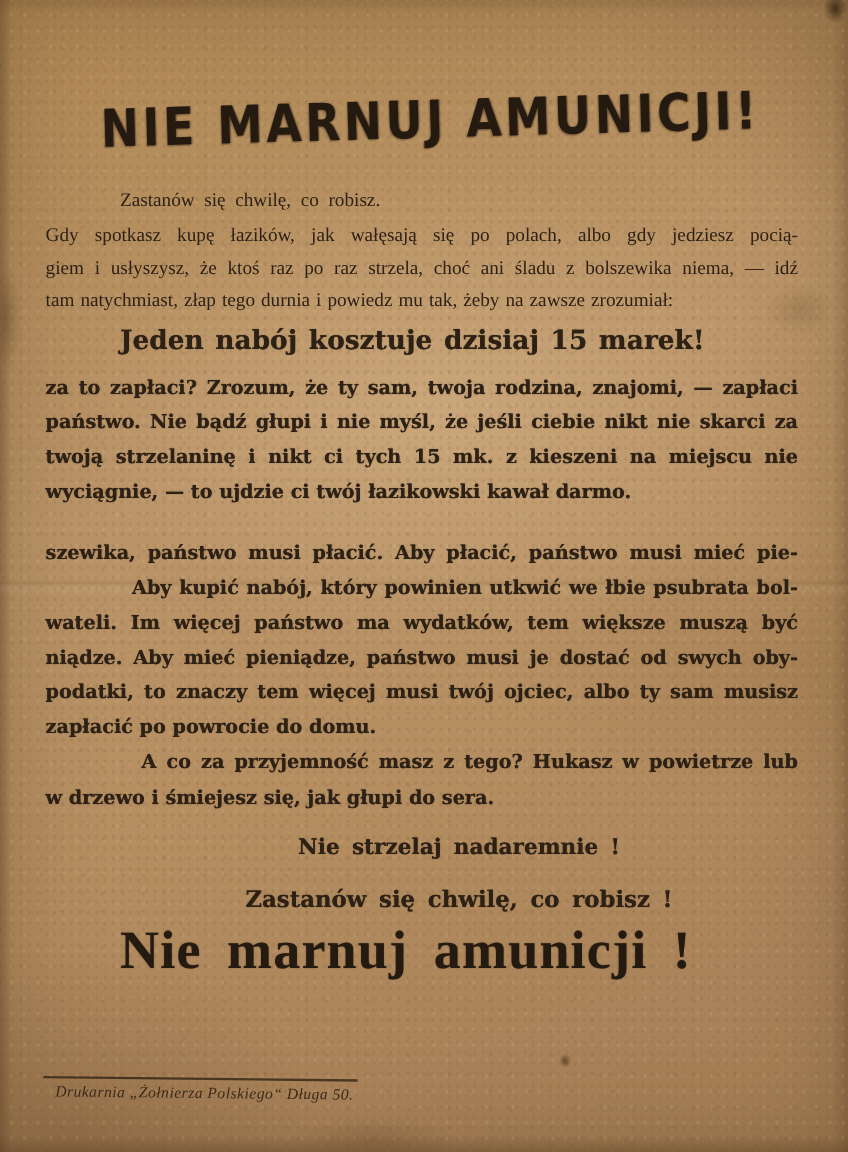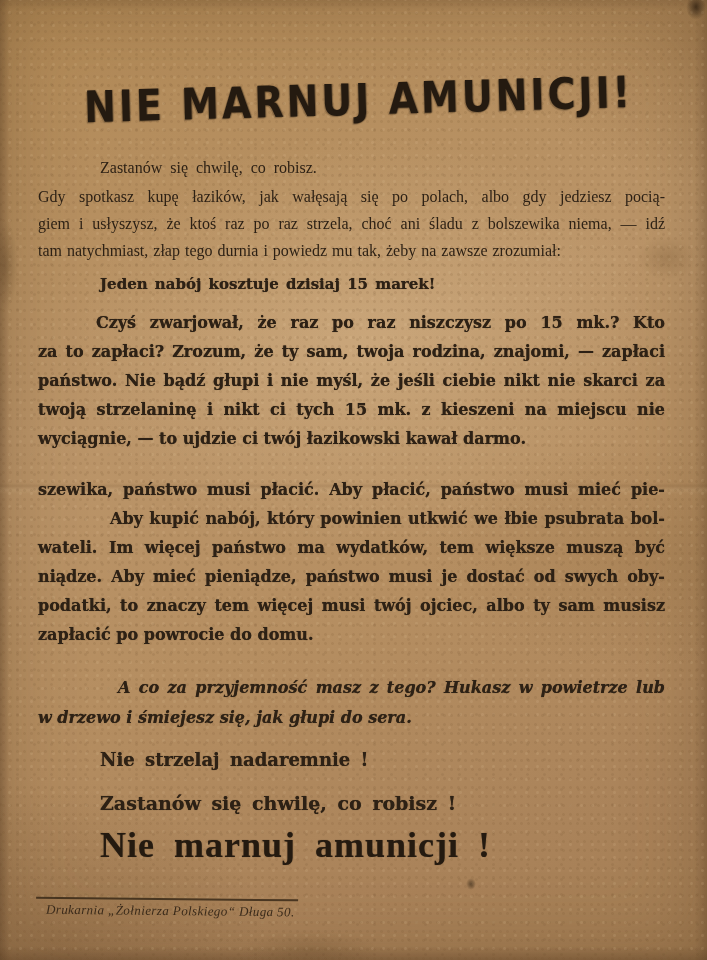--- a/index.html
+++ b/index.html
@@ -68,35 +68,35 @@
   .bold-ink{
     font-family:"DejaVu Serif",serif;font-weight:700;
     text-shadow:0 0 .7px rgba(40,28,16,.85);
   }
   .bold .line{
     font-family:"DejaVu Serif",serif;font-weight:700;
     font-size:16px;line-height:29px;
     text-shadow:0 0 .7px rgba(40,28,16,.85);
   }
   .slogan{
-    font-size:15px;line-height:24px;
+    font-size:22px;line-height:24px;
     padding-left:62px;margin-top:8px;word-spacing:2px;
   }
   .cost{margin-top:12px;}
   .cost .first{padding-left:58px;}
   .state{margin-top:22px;}
   .state .first{padding-left:72px;}
-  .fun{margin-top:24px;font-style:italic;}
+  .fun{}
   .fun .line{line-height:30px;}
   .fun .first{padding-left:80px;}
-  .closing1{font-size:18px;line-height:26px;padding-left:62px;margin-top:14px;word-spacing:4px;}
-  .closing2{font-size:19px;line-height:28px;padding-left:62px;margin-top:16px;word-spacing:4px;}
+  .closing1{font-size:18px;line-height:26px;padding-left:62px;margin-top:14px;word-spacing:4px;text-align:center;}
+  .closing2{font-size:19px;line-height:28px;padding-left:62px;margin-top:16px;word-spacing:4px;text-align:center;}
   .closing-big{
     font-family:"Liberation Serif",serif;font-weight:700;
-    font-size:36px;line-height:44px;
+    font-size:45px;line-height:44px;
     padding-left:62px;margin-top:6px;
     word-spacing:9px;letter-spacing:1px;
     color:var(--ink-dark);
     text-shadow:0 0 1px rgba(36,26,16,.6);
   }
   .footer{
     position:absolute;left:36px;top:898px;z-index:2;
     transform:rotate(.6deg);
   }
   .footer-rule{width:262px;height:0;border-top:2px solid rgba(48,33,18,.78);}
@@ -124,21 +124,20 @@
 
     <div class="para regular">
       <div class="line first">Gdy spotkasz kupę łazików, jak wałęsają się po polach, albo gdy jedziesz pocią-</div>
       <div class="line">giem i usłyszysz, że ktoś raz po raz strzela, choć ani śladu z bolszewika niema, — idź</div>
       <div class="line last">tam natychmiast, złap tego durnia i powiedz mu tak, żeby na zawsze zrozumiał:</div>
     </div>
 
     <div class="slogan bold-ink">Jeden nabój kosztuje dzisiaj 15 marek!</div>
 
     <div class="para bold cost">
-      <div class="line first">Czyś zwarjował, że raz po raz niszczysz po 15 mk.? Kto</div>
       <div class="line">za to zapłaci? Zrozum, że ty sam, twoja rodzina, znajomi, — zapłaci</div>
       <div class="line">państwo. Nie bądź głupi i nie myśl, że jeśli ciebie nikt nie skarci za</div>
       <div class="line">twoją strzelaninę i nikt ci tych 15 mk. z kieszeni na miejscu nie</div>
       <div class="line last">wyciągnie, — to ujdzie ci twój łazikowski kawał darmo.</div>
     </div>
 
     <div class="para bold state">
       <div class="line">szewika, państwo musi płacić. Aby płacić, państwo musi mieć pie-</div>
       <div class="line first">Aby kupić nabój, który powinien utkwić we łbie psubrata bol-</div>
       <div class="line">wateli. Im więcej państwo ma wydatków, tem większe muszą być</div>

